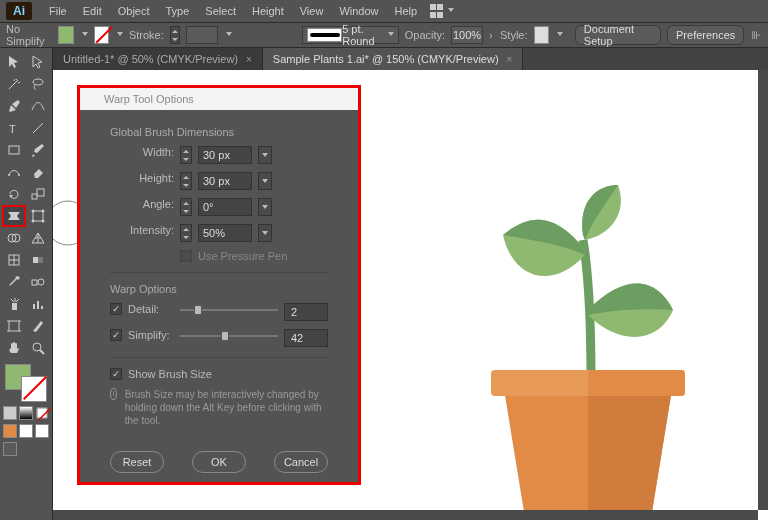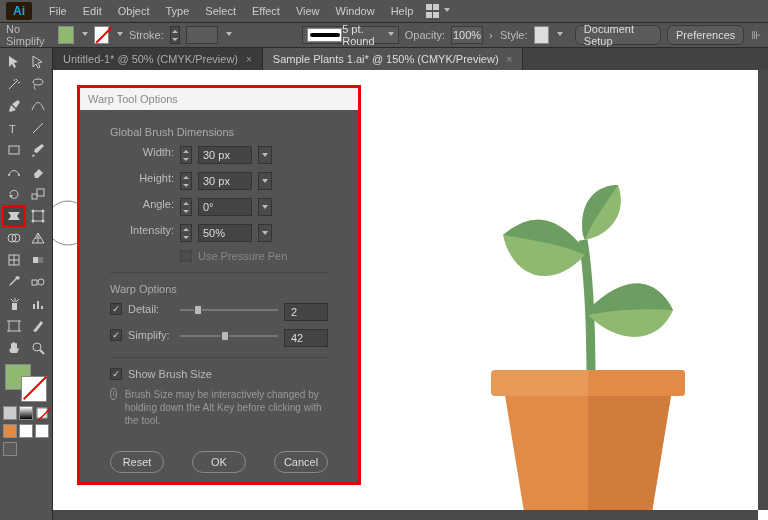--- a/index.html
+++ b/index.html
@@ -1,18 +1,18 @@
 <!DOCTYPE html>
 <html><head>
 <meta charset="utf-8">
 <style>
 *{margin:0;padding:0;box-sizing:border-box;font-family:"Segoe UI",Arial,sans-serif;font-size:11px;user-select:none}
 body{background:#535353;width:768px;height:520px;overflow:hidden;position:relative}
 .menubar{height:22px;background:#535353;display:flex;align-items:center;padding:0 6px;gap:2px;color:#ccc}
-.ai-logo{width:26px;height:18px;background:#2b1a0a;color:#0ea5e9;display:flex;align-items:center;justify-content:center;font-weight:bold;font-size:12px;border-radius:2px;margin-right:8px}
+.ai-logo{width:26px;height:18px;background:#2b1a0a;color:#7dd3fc;display:flex;align-items:center;justify-content:center;font-weight:bold;font-size:12px;border-radius:2px;margin-right:8px}
 .menu-item{padding:3px 7px;cursor:default}
 .grid-icon{display:inline-flex;flex-wrap:wrap;width:14px;height:14px;gap:1px;margin-left:4px}
 .grid-icon span{width:6px;height:6px;background:#ccc}
 .controlbar{height:26px;background:#535353;border-top:1px solid #2a2a2a;border-bottom:1px solid #2a2a2a;display:flex;align-items:center;padding:0 6px;gap:6px;color:#ccc}
 .swatch{width:18px;height:18px;background:#8fb971;border:1px solid #888}
 .none-icon{width:18px;height:18px;background:#fff;position:relative;border:1px solid #888}
 .none-icon::after{content:"";position:absolute;left:-2px;top:7px;width:22px;height:2px;background:#e00;transform:rotate(-45deg)}
 .cb-label{color:#bbb}
 .dd-arrow{width:7px;height:7px;display:inline-block;margin-left:2px}
 .dd-arrow::after{content:"";display:block;width:0;height:0;border-left:3px solid transparent;border-right:3px solid transparent;border-top:4px solid #bbb}
@@ -31,21 +31,21 @@
 .tool.selected{outline:2px solid #e00;outline-offset:-1px;background:#444}
 .fill-stroke{width:46px;height:38px;position:relative;margin-top:4px}
 .fs-fill{position:absolute;left:2px;top:0;width:26px;height:26px;background:#8fb971;border:1px solid #888}
 .fs-stroke{position:absolute;right:2px;bottom:0;width:26px;height:26px;background:#fff;border:1px solid #888}
 .fs-stroke::after{content:"";position:absolute;left:-3px;top:10px;width:32px;height:2px;background:#e00;transform:rotate(-45deg)}
 .mini-row{width:46px;display:flex;gap:2px;margin-top:2px}
 .mini{width:14px;height:14px;border:1px solid #888}
 .canvas{position:absolute;left:53px;top:70px;right:0;bottom:0;background:#fff}
 .plant{position:absolute;left:380px;top:70px;width:300px;height:400px}
 .dialog{position:absolute;left:80px;top:88px;width:278px;height:394px;background:#535353;outline:3px solid #e00}
-.dialog-header{height:22px;background:#f4f4f4;color:#888;display:flex;align-items:center;padding:0 8px;font-size:11px}
+.dialog-header{height:22px;background:#f4f4f4;color:#888;display:flex;align-items:center;padding:0 24px;font-size:11px}
 .dialog-body{padding:10px 30px;color:#bbb}
 .section-title{color:#aaa;margin:6px 0 8px}
 .frow{display:flex;align-items:flex-start;gap:6px;margin-bottom:8px}
 .flabel{width:64px;text-align:right;color:#bbb}
 .stepper{width:12px;height:18px;background:#4a4a4a;border:1px solid #333;display:flex;flex-direction:column}
 .stepper div{flex:1;display:flex;align-items:center;justify-content:center}
 .stepper div::after{content:"";width:0;height:0;border-left:3px solid transparent;border-right:3px solid transparent}
 .stepper div:first-child::after{border-bottom:3px solid #bbb}
 .stepper div:last-child::after{border-top:3px solid #bbb}
 .dinput{width:54px;height:18px;background:#444;border:1px solid #333;color:#ddd;padding:0 4px;display:flex;align-items:center}
@@ -68,21 +68,21 @@
 </head>
 <body>
 
 <div class="menubar">
   <div class="ai-logo">Ai</div>
   <div class="menu-item">File</div>
   <div class="menu-item">Edit</div>
   <div class="menu-item">Object</div>
   <div class="menu-item">Type</div>
   <div class="menu-item">Select</div>
-  <div class="menu-item">Effect</div>
+  <div class="menu-item">Height</div>
   <div class="menu-item">View</div>
   <div class="menu-item">Window</div>
   <div class="menu-item">Help</div>
   <div class="grid-icon">
       <span></span>
       <span></span>
       <span></span>
       <span></span>
     </div>
   <span class="dd-arrow"></span>

